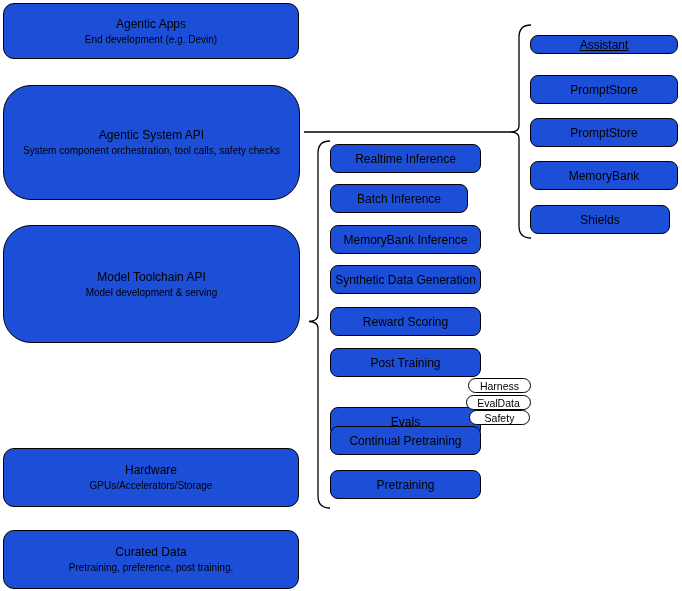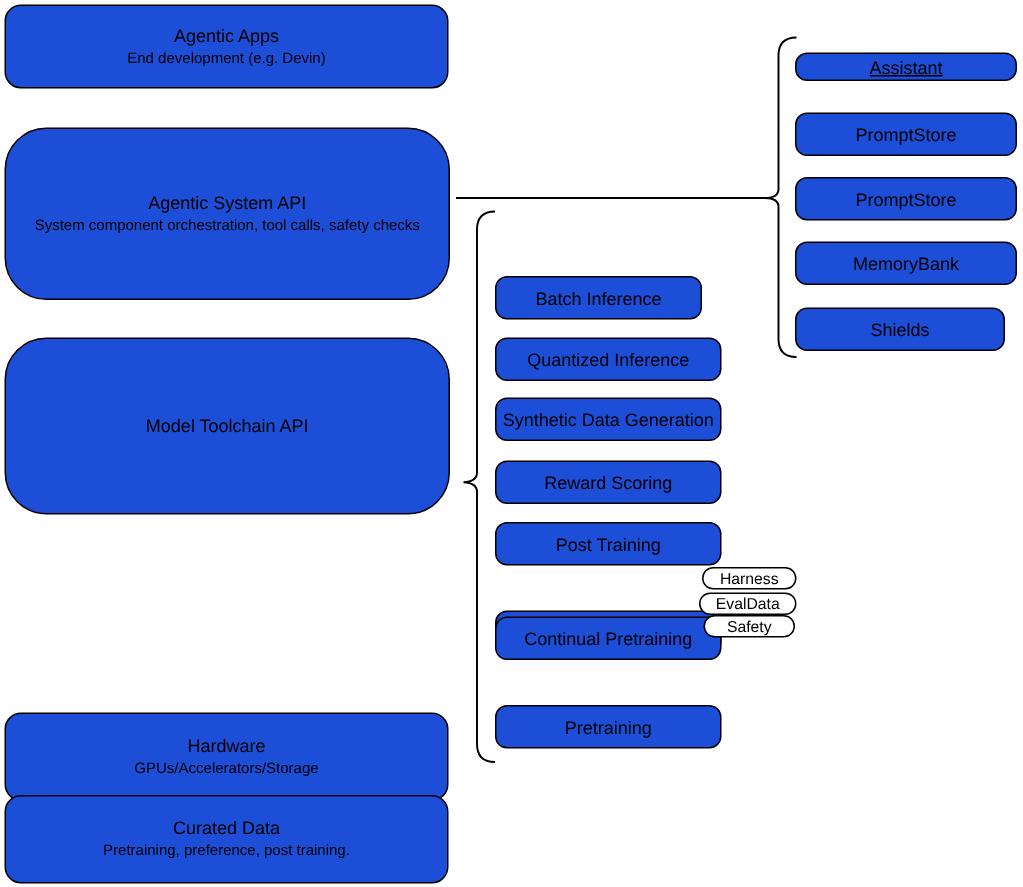--- a/index.html
+++ b/index.html
@@ -70,47 +70,49 @@
     <div class="subtitle">End development (e.g. Devin)</div>
   </div>
 
   <div class="box api" style="left:3px; top:85px; width:297px; height:115px;">
     <div class="title">Agentic System API</div>
     <div class="subtitle">System component orchestration, tool calls, safety checks</div>
   </div>
 
   <div class="box api" style="left:3px; top:225px; width:297px; height:118px;">
     <div class="title">Model Toolchain API</div>
+    <div class="subtitle">Model development &amp; serving</div>
   </div>
 
 
-  <div class="box big" style="left:3px; top:448px; width:296px; height:59px;margin-top:27px;">
+  <div class="box big" style="left:3px; top:448px; width:296px; height:59px;">
     <div class="title">Hardware</div>
     <div class="subtitle">GPUs/Accelerators/Storage</div>
   </div>
 
   <div class="box big" style="left:3px; top:530px; width:296px; height:59px;">
     <div class="title">Curated Data</div>
     <div class="subtitle">Pretraining, preference, post training.</div>
   </div>
 
+  <div class="box small" style="left:330px; top:144px; width:151px; height:29px;">Realtime Inference</div>
 
   <div class="box small" style="left:330px; top:184px; width:138px; height:29px;">Batch Inference</div>
 
-  <div class="box small" style="left:330px; top:225px; width:151px; height:29px;">Quantized Inference</div>
+  <div class="box small" style="left:330px; top:225px; width:151px; height:29px;">MemoryBank Inference</div>
 
   <div class="box small" style="left:330px; top:265px; width:151px; height:29px;">Synthetic Data Generation</div>
 
   <div class="box small" style="left:330px; top:307px; width:151px; height:29px;">Reward Scoring</div>
 
   <div class="box small" style="left:330px; top:348px; width:151px; height:29px;">Post Training</div>
 
   <div class="box small" style="left:330px; top:388px; width:151px; height:30px;margin-top:19px;">Evals</div>
 
-  <div class="box small" style="left:330px; top:411px; width:151px; height:29px;">Continual Pretraining</div>
+  <div class="box small" style="left:330px; top:426px; width:151px; height:29px;">Continual Pretraining</div>
 
   <div class="box small" style="left:330px; top:470px; width:151px; height:29px;">Pretraining</div>
 
   <div class="pill" style="left:468px; top:378px; width:63px; height:15px;">Harness</div>
 
   <div class="pill" style="left:466px; top:395px; width:65px; height:15px;">EvalData</div>
 
   <div class="pill" style="left:469px; top:410px; width:61px; height:15px;">Safety</div>
 
   <div class="box small" style="left:530px; top:35px; width:148px; height:19px;text-decoration:underline;">Assistant</div>

